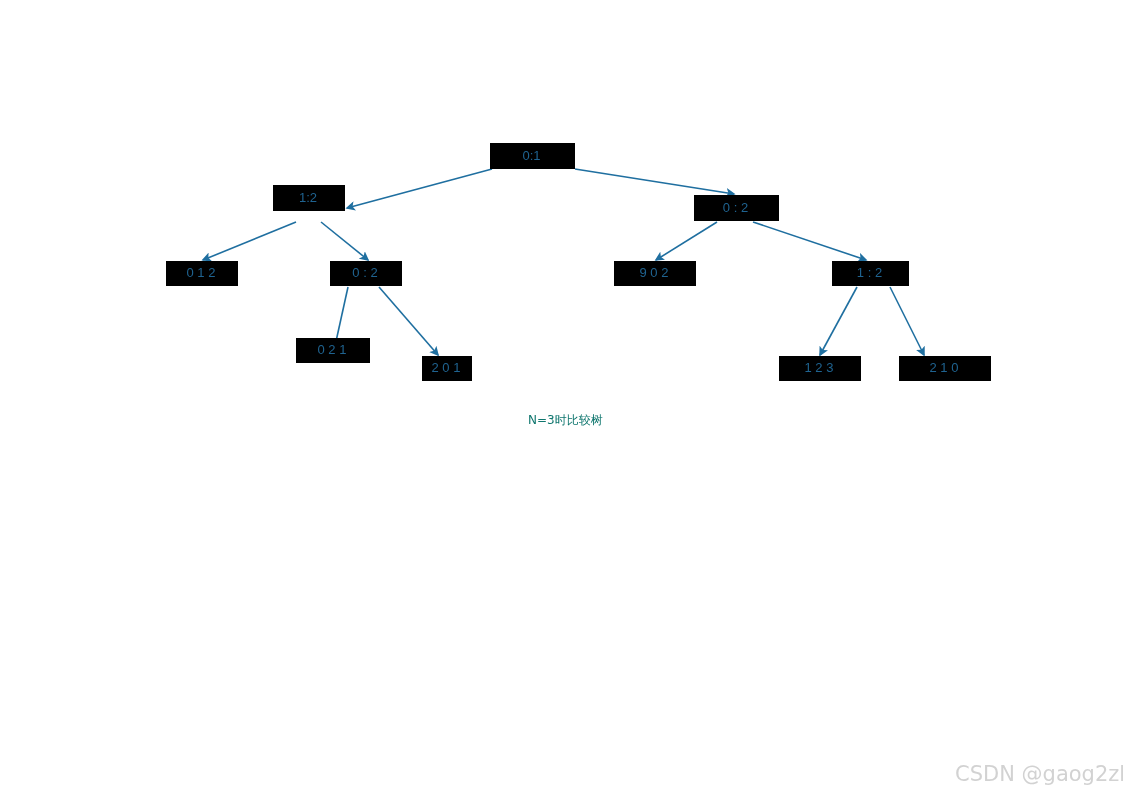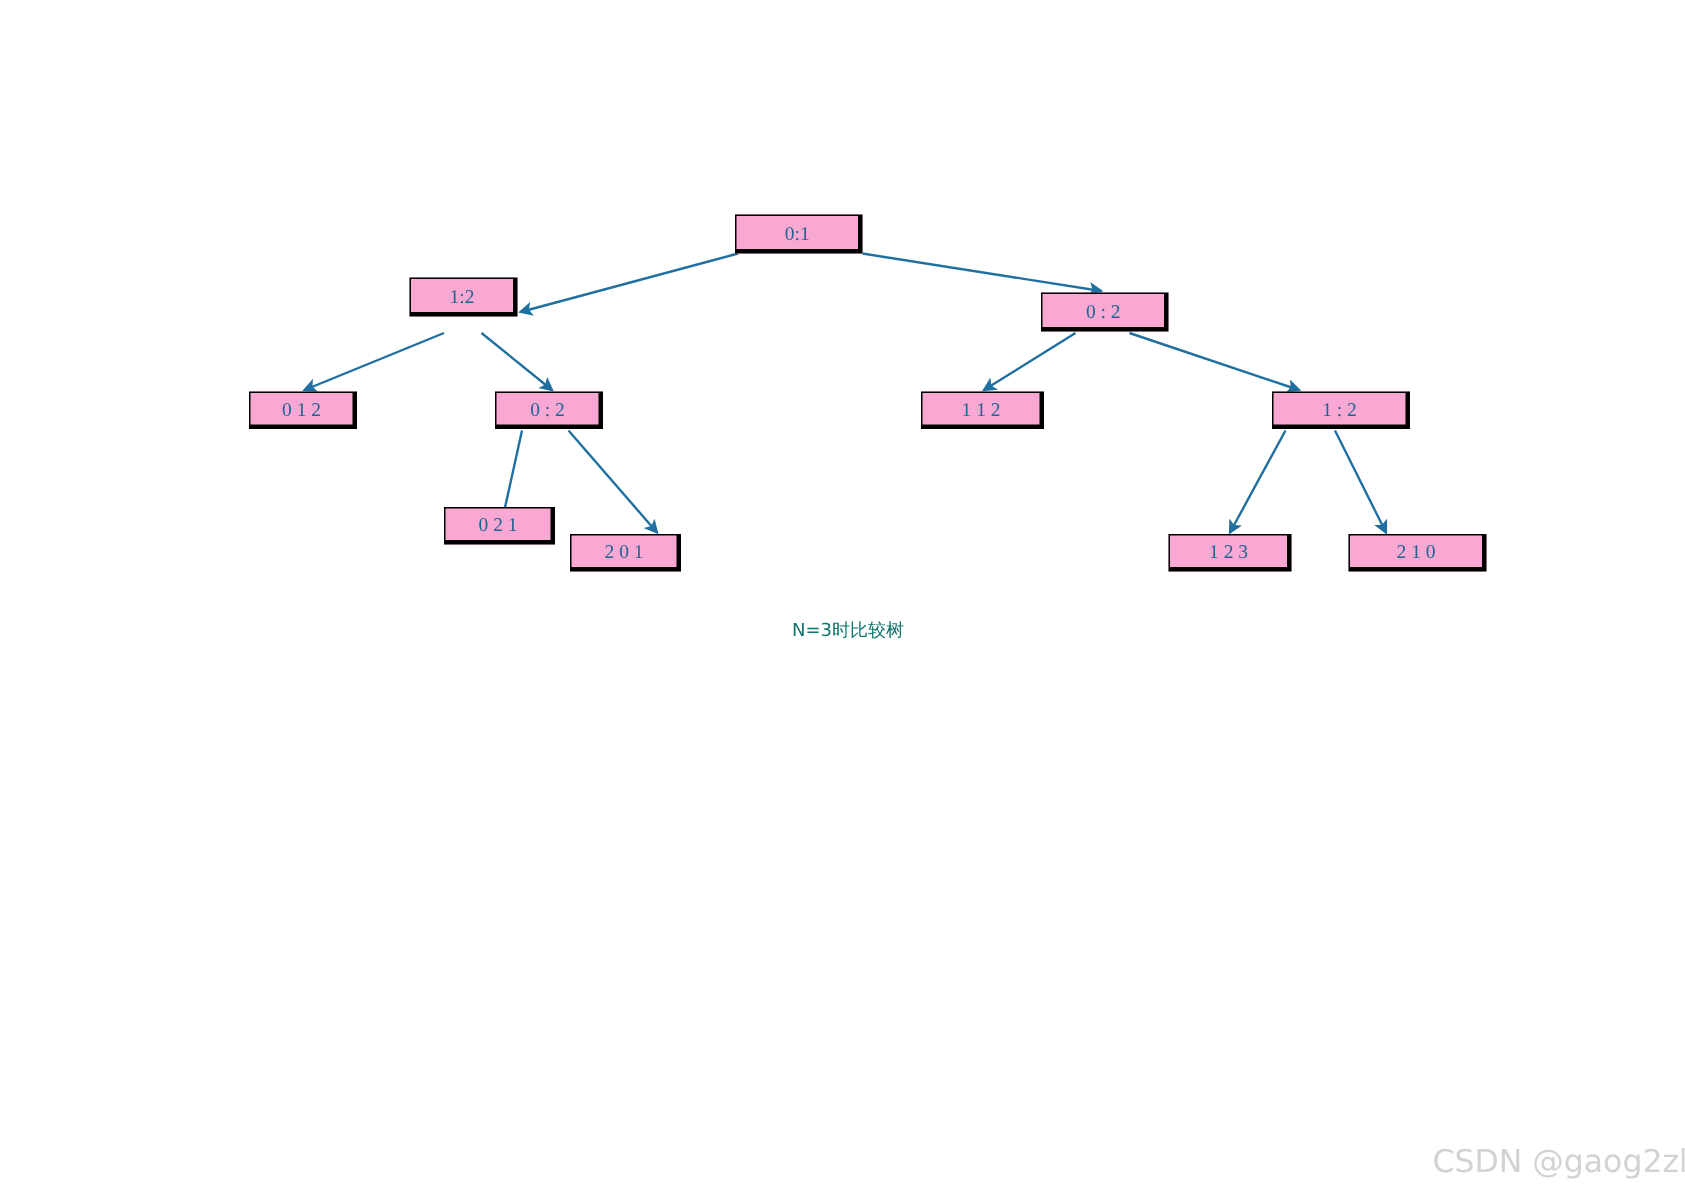--- a/index.html
+++ b/index.html
@@ -38,29 +38,29 @@
     left: 0;
     top: 0;
     width: 1123px;
     height: 794px;
     z-index: 2;
   }
 
   .node {
     position: absolute;
     box-sizing: border-box;
-    background: #f9a8d4;
+    background: #000000;
     border: 1px solid #000000;
     border-right-width: 3px;
     border-bottom-width: 3px;
     display: flex;
     align-items: center;
     justify-content: center;
     color: #1f6390;
-    font-family: Liberation Serif, serif;
+    font-family: Liberation Sans, sans-serif;
     font-size: 13px;
     line-height: 1;
     letter-spacing: 0px;
     white-space: pre;
   }
 
   .caption {
     position: absolute;
     color: #0f766e;
     font-family: "DejaVu Sans", sans-serif;
@@ -100,24 +100,24 @@
         <line x1="890" y1="287" x2="924" y2="355" stroke="#1f6fa0" stroke-width="1.6" marker-end="url(#arrowhead)"></line>
       </g>
   </svg>
 
   <div id="node-layer">
       <div class="node" style="left: 490px; top: 143px; width: 85px; height: 26px;">0:1</div>
       <div class="node" style="left: 273px; top: 185px; width: 72px; height: 26px;">1:2</div>
       <div class="node" style="left: 694px; top: 195px; width: 85px; height: 26px;">0 : 2</div>
       <div class="node" style="left: 166px; top: 261px; width: 72px; height: 25px;">0 1 2</div>
       <div class="node" style="left: 330px; top: 261px; width: 72px; height: 25px;">0 : 2</div>
-      <div class="node" style="left: 614px; top: 261px; width: 82px; height: 25px;">1 1 2</div>
-      <div class="node" style="left: 832px; top: 261px; width: 92px; height: 25px; margin-left: 16px;">1 : 2</div>
+      <div class="node" style="left: 614px; top: 261px; width: 82px; height: 25px;">9 0 2</div>
+      <div class="node" style="left: 832px; top: 261px; width: 77px; height: 25px;">1 : 2</div>
       <div class="node" style="left: 296px; top: 338px; width: 74px; height: 25px;">0 2 1</div>
-      <div class="node" style="left: 380px; top: 356px; width: 74px; height: 25px;">2 0 1</div>
+      <div class="node" style="left: 422px; top: 356px; width: 50px; height: 25px;">2 0 1</div>
       <div class="node" style="left: 779px; top: 356px; width: 82px; height: 25px;">1 2 3</div>
       <div class="node" style="left: 879px; top: 356px; width: 92px; height: 25px; margin-left: 20px;">2 1 0</div>
     </div>
 
   <div class="caption" style="left:528px; top:412px;">N=3时比较树</div>
 
   <div class="watermark" style="left:955px; top:762px;">CSDN @gaog2zh</div>
 
 </div>
 

